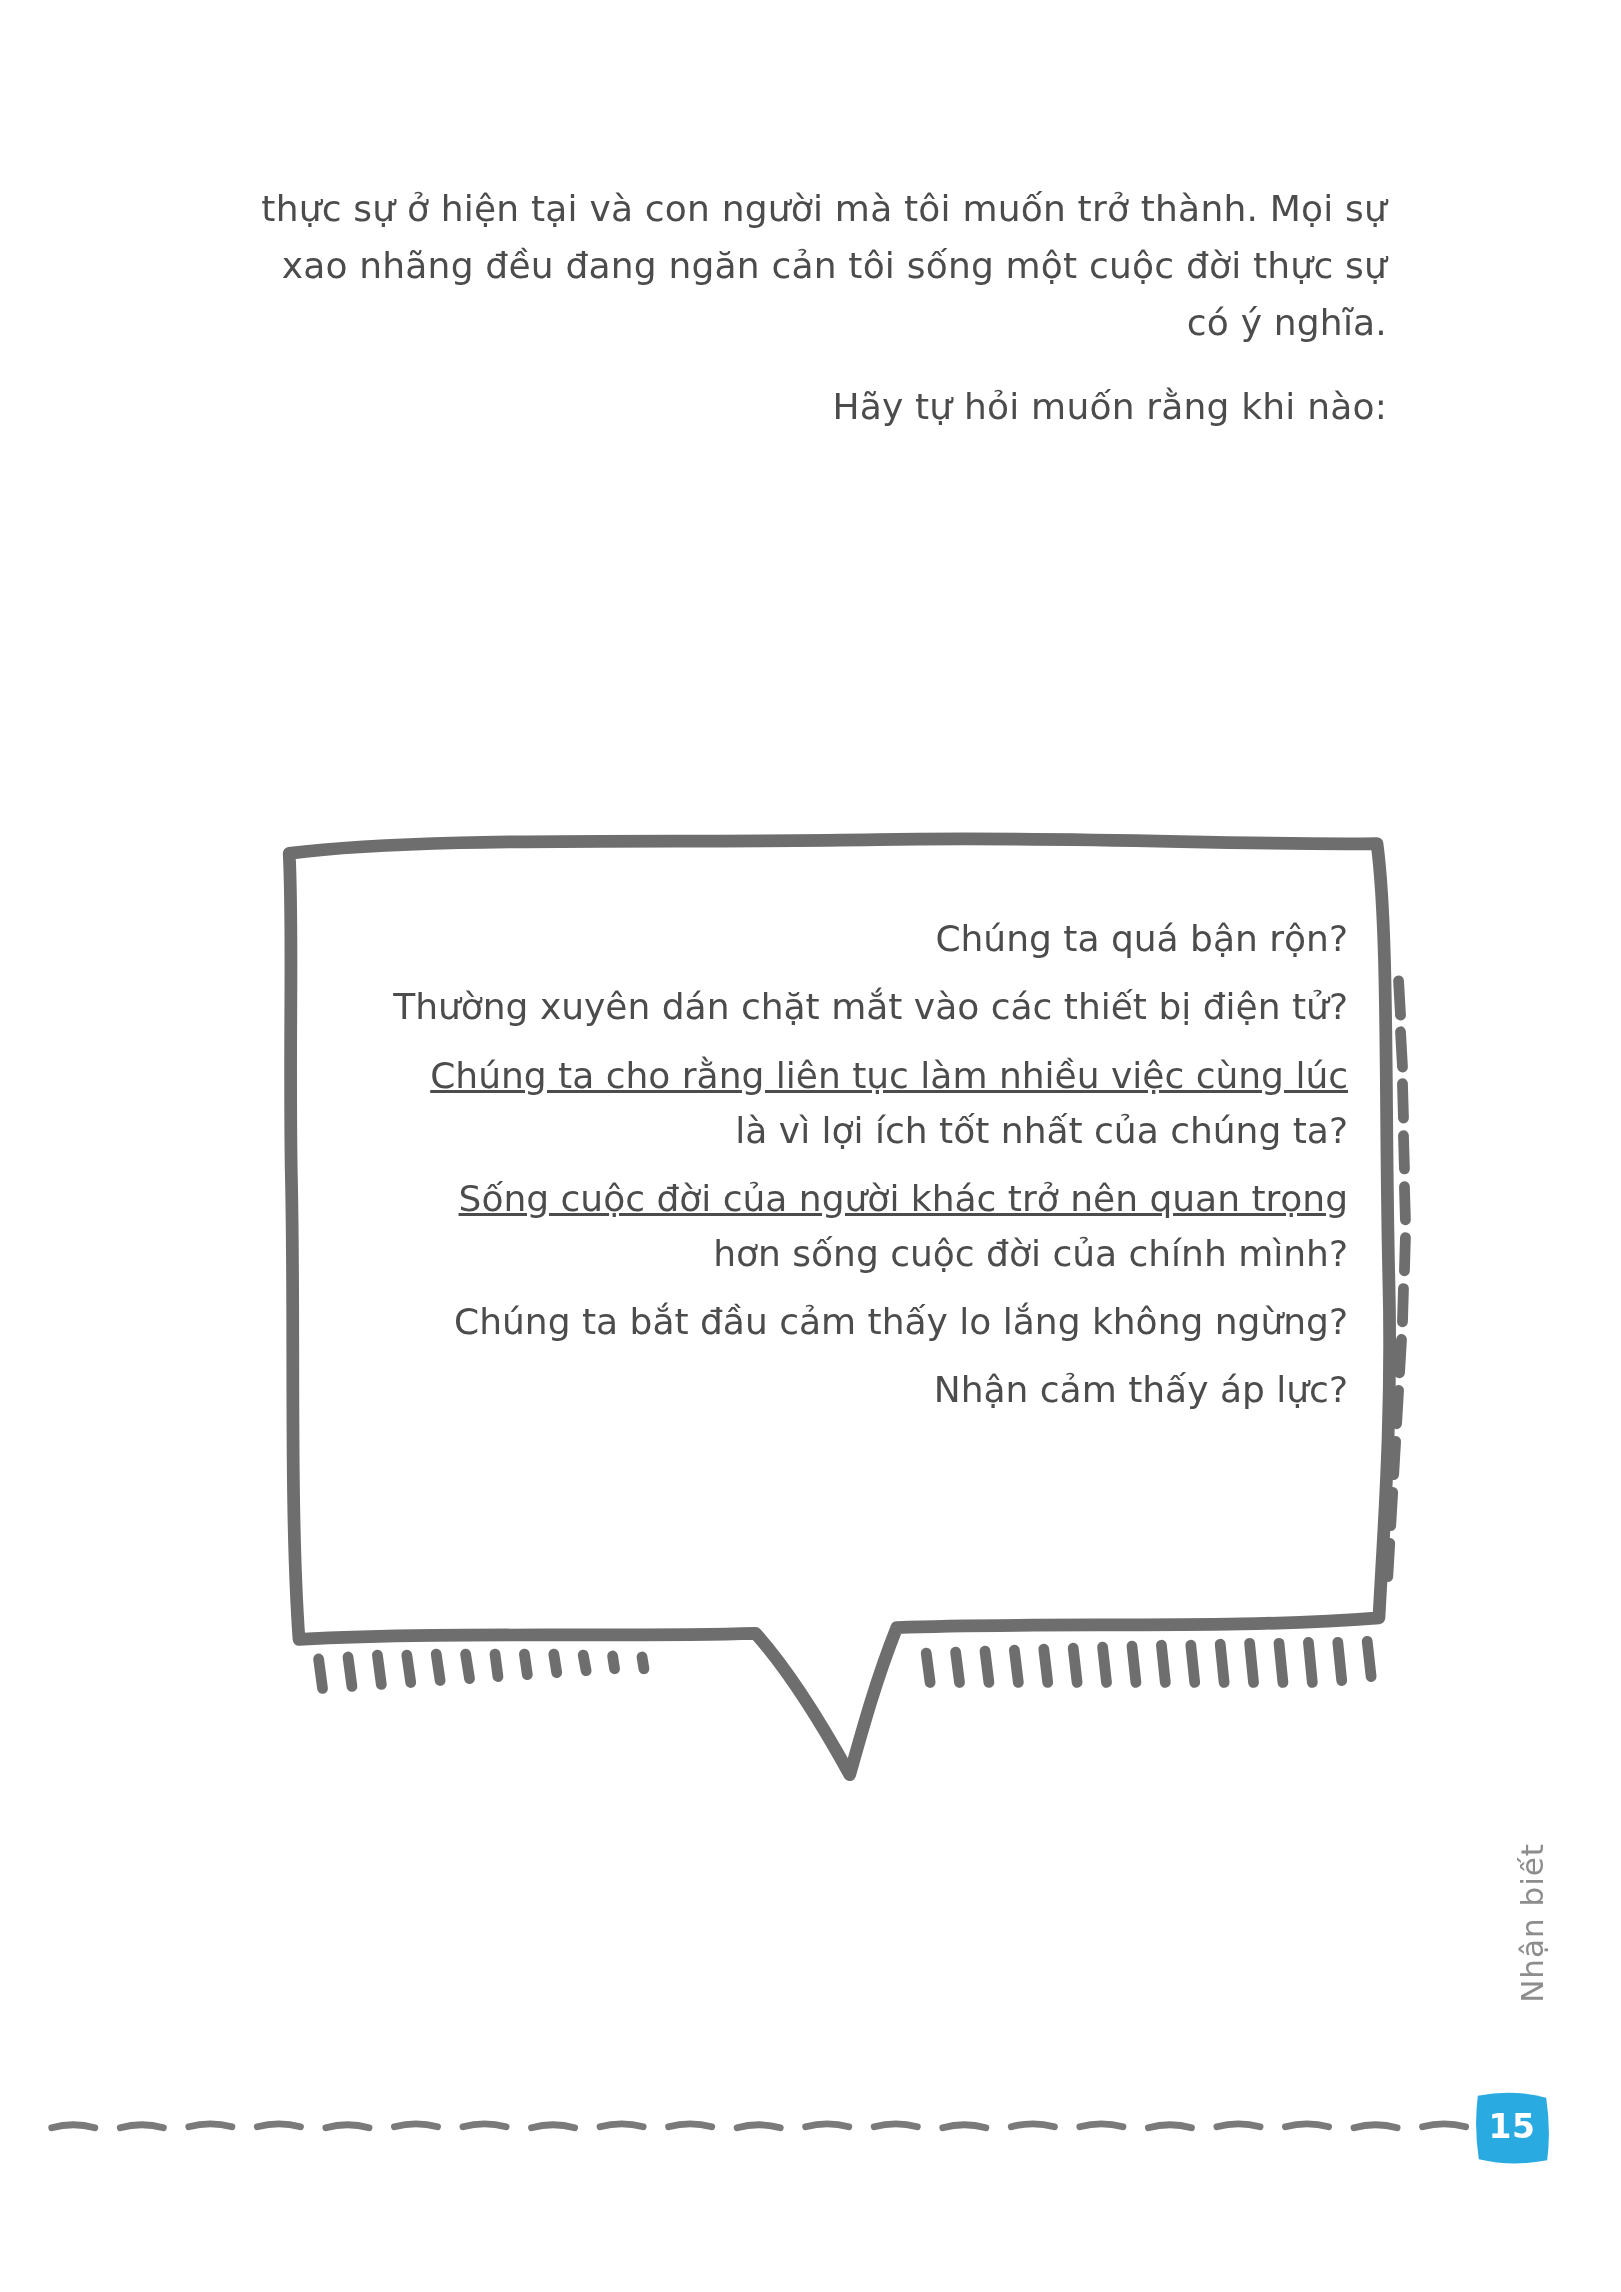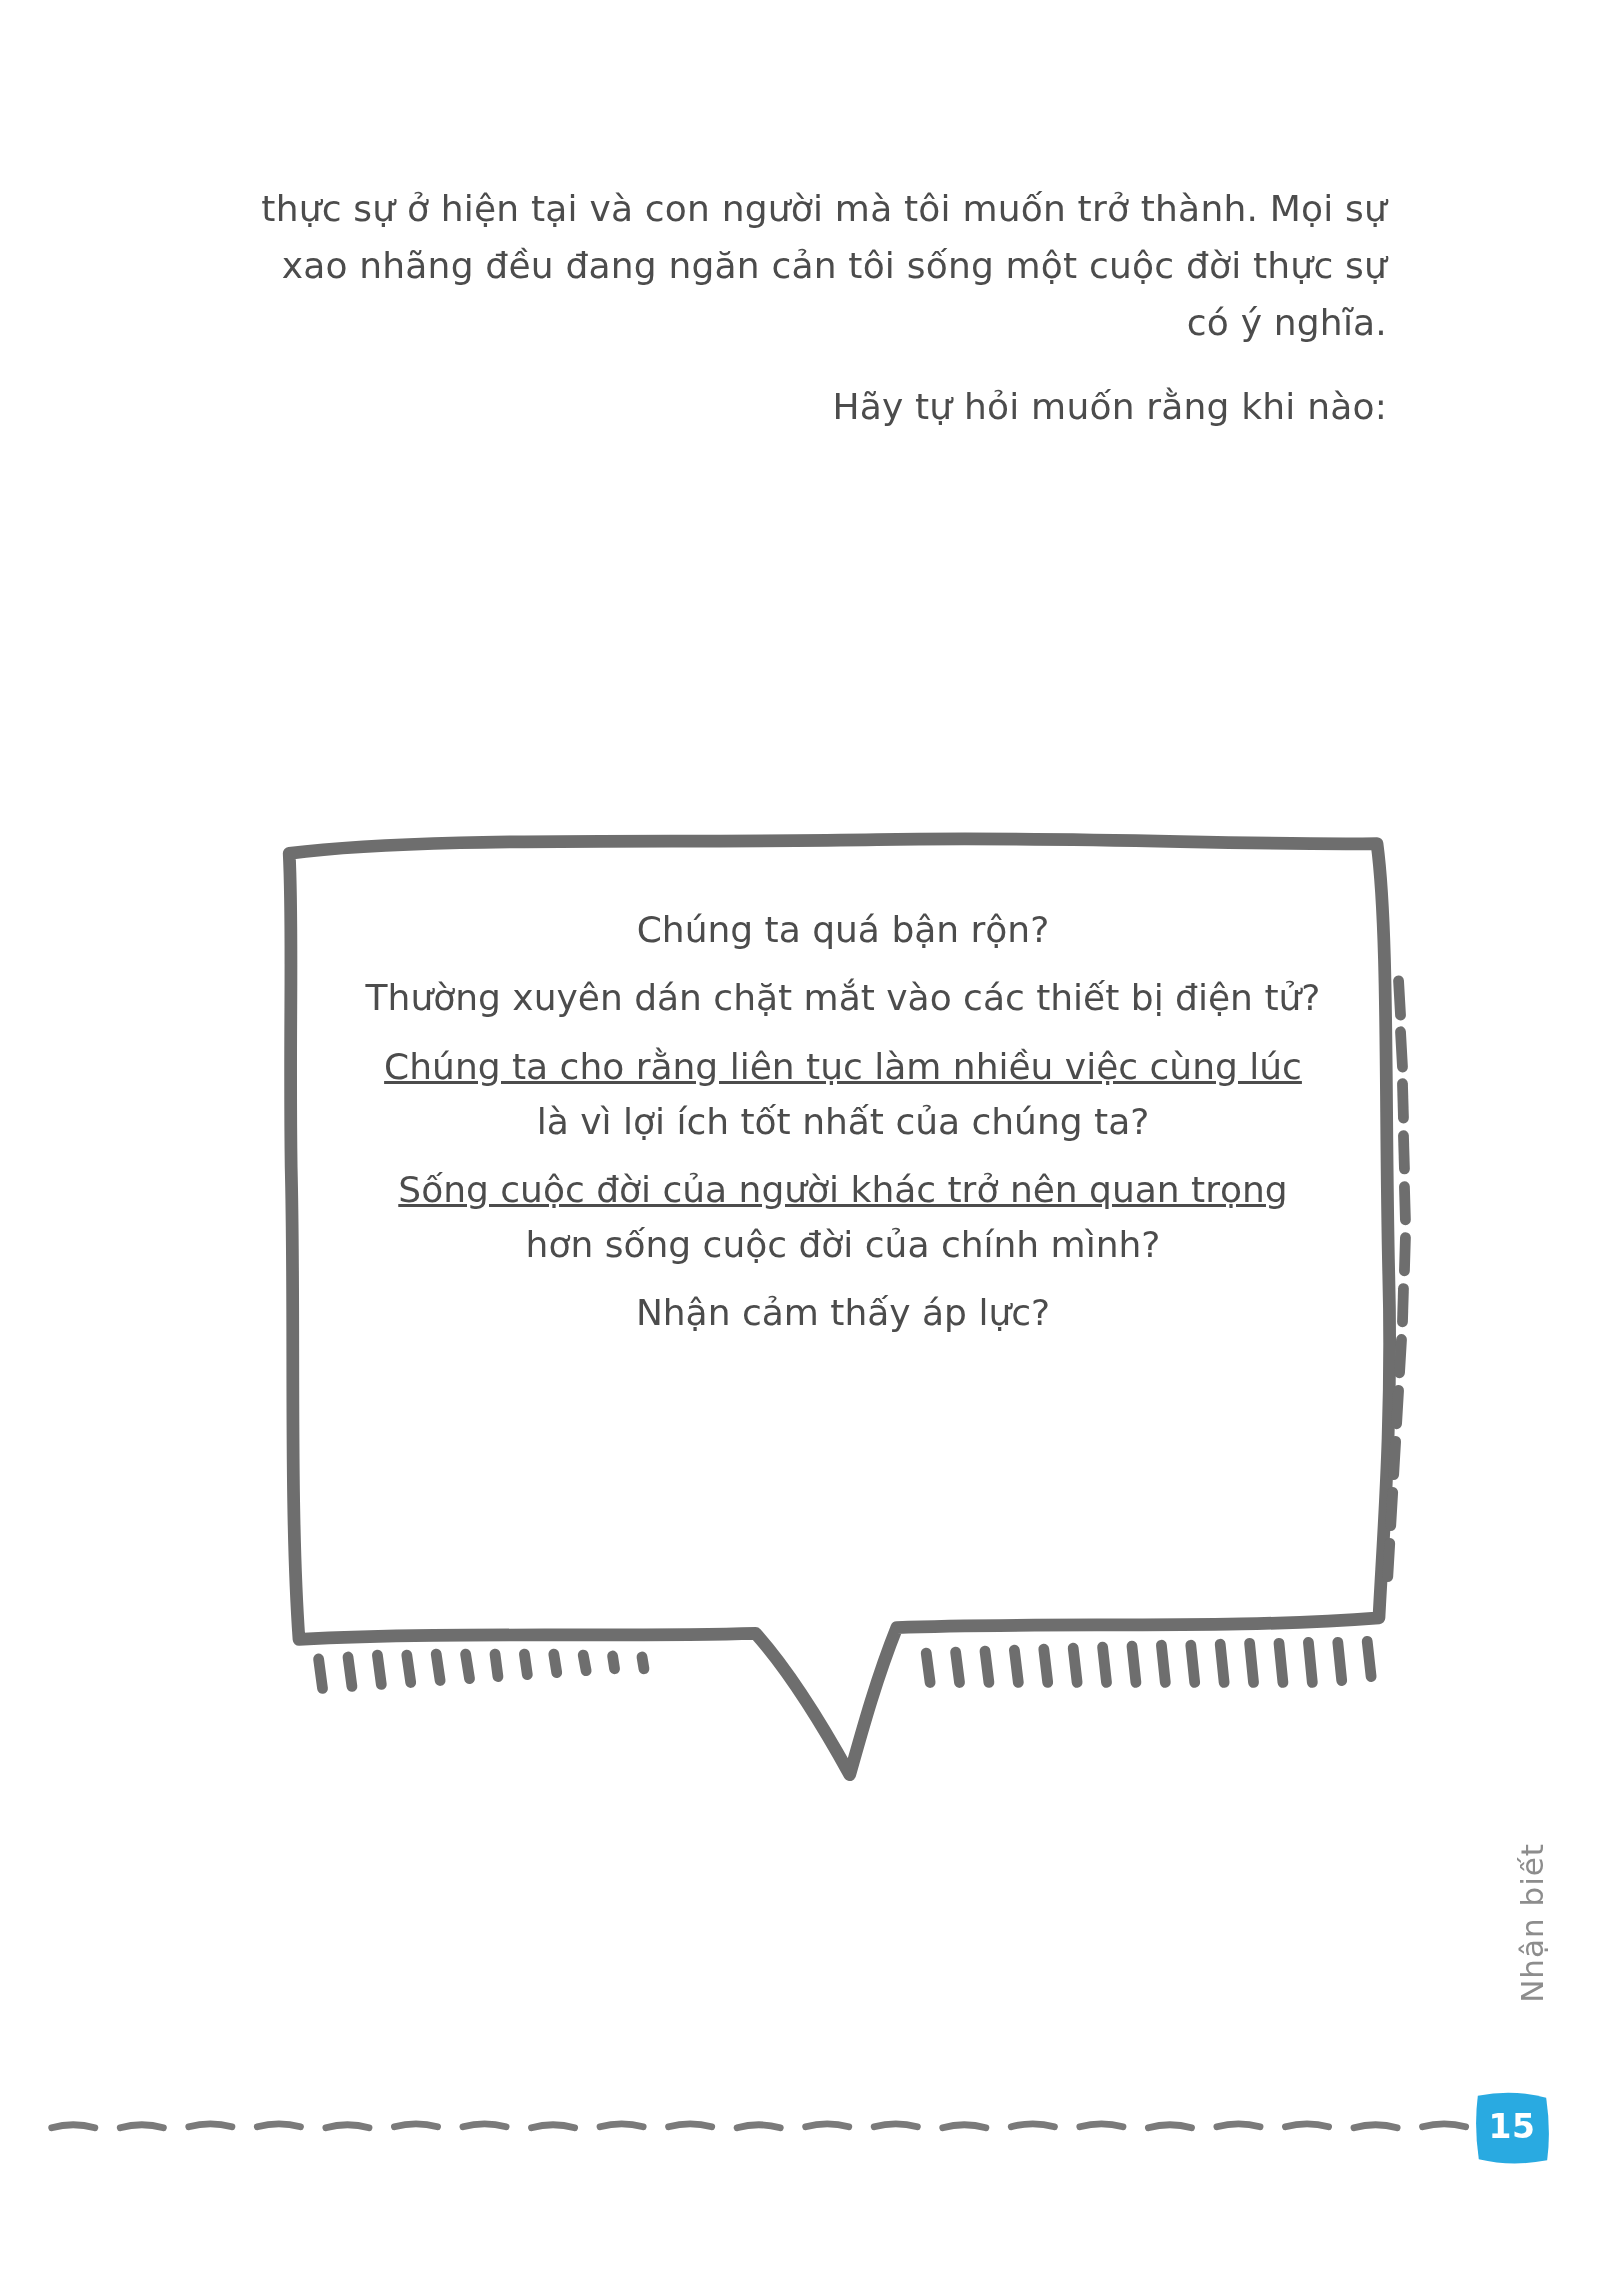--- a/index.html
+++ b/index.html
@@ -54,23 +54,23 @@
   .bubble-svg {
     position: absolute;
     left: 0;
     top: 0;
     width: 1176px;
     height: 1000px;
   }
   .bubble-text {
     position: absolute;
     left: 88px;
-    top: 89px;
+    top: 98px;
     width: 1010px;
-    text-align: center;
+    text-align: right;
   }
   .bubble-line {
     font-size: 36px;
     line-height: 1.52;
     color: #4c4c4c;
     margin: 0 0 13.7px 0;
   }
   .bubble-line.pairtop {
     margin-bottom: 0;
     text-decoration: underline;
@@ -194,20 +194,21 @@
       </g>
     </svg>
 
     <div class="bubble-text">
       <p class="bubble-line">Chúng ta quá bận rộn?</p>
       <p class="bubble-line">Thường xuyên dán chặt mắt vào các thiết bị điện tử?</p>
       <p class="bubble-line pairtop">Chúng ta cho rằng liên tục làm nhiều việc cùng lúc</p>
       <p class="bubble-line">là vì lợi ích tốt nhất của chúng ta?</p>
       <p class="bubble-line pairtop">Sống cuộc đời của người khác trở nên quan trọng</p>
       <p class="bubble-line">hơn sống cuộc đời của chính mình?</p>
+      <p class="bubble-line">Chúng ta bắt đầu cảm thấy lo lắng không ngừng?</p>
       <p class="bubble-line">Nhận cảm thấy áp lực?</p>
     </div>
   </div>
 
   <div class="side-label">Nhận biết</div>
 
   <svg class="footer-rule" viewBox="0 0 1470 24" xmlns="http://www.w3.org/2000/svg">
     <g stroke="#7a7a7a" stroke-width="7" stroke-linecap="round" fill="none">
       <path d="M4 13 q22 -6 44 0"></path>
       <path d="M74 13 q22 -6 44 0"></path>

